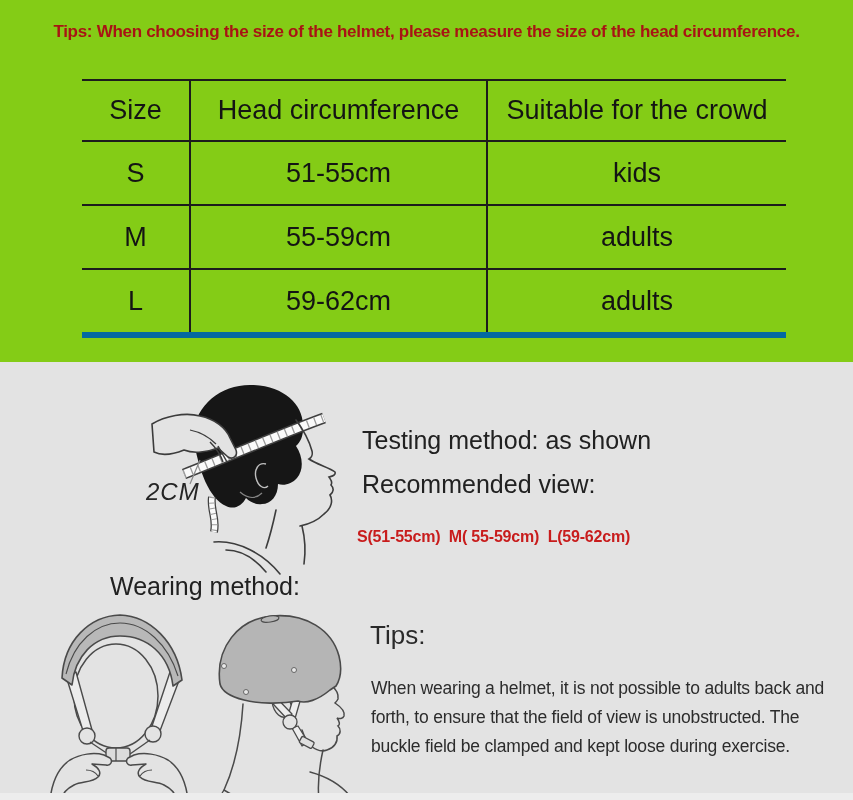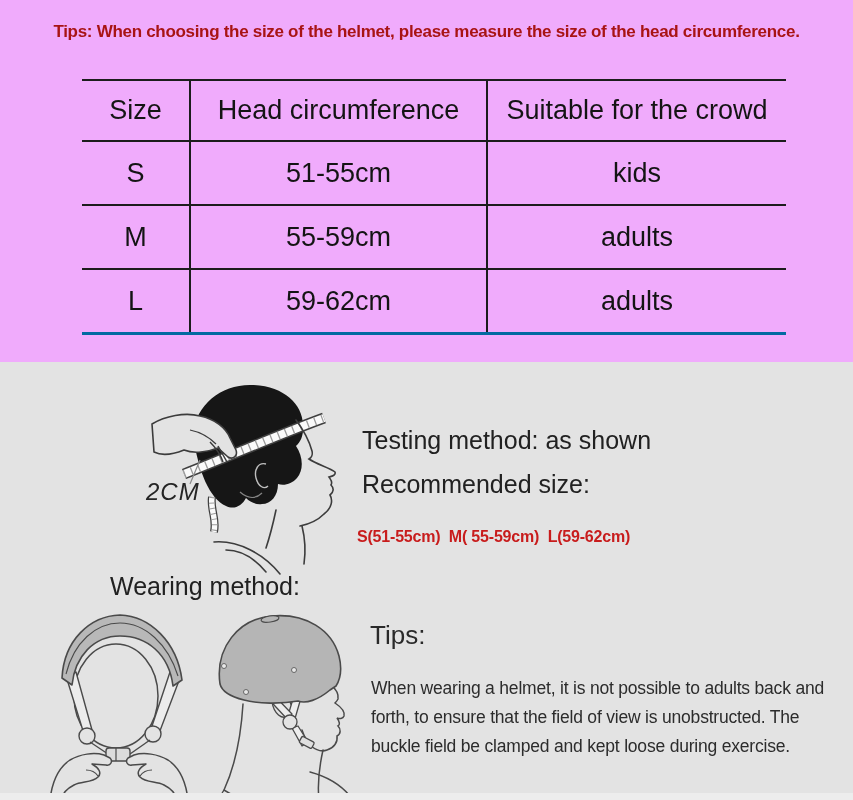--- a/index.html
+++ b/index.html
@@ -1,32 +1,32 @@
 <!DOCTYPE html>
 <html><head>
 <meta charset="utf-8">
 <style>
   html,body{margin:0;padding:0;background:#fff;}
   .canvas{
-    position:relative;width:853px;height:800px;background:#f0abfc;
+    position:relative;width:853px;height:800px;background:#84cc16;
     overflow:hidden;font-family:"Liberation Sans",sans-serif;color:#1a1a1a;
   }
   
   .top-tip{
     position:absolute;top:22px;left:0;width:853px;text-align:center;
     font-size:17px;font-weight:700;letter-spacing:-0.3px;color:#a81414;
   }
   
   .size-table{
     position:absolute;left:82px;top:79px;width:704px;
     border-collapse:collapse;table-layout:fixed;
     font-size:27px;color:#141414;text-align:center;
   }
   .size-table tr{border-top:2px solid #1c1c1c;}
-  .size-table{border-bottom:3px solid #0369a1;}
+  .size-table{border-bottom:6px solid #0369a1;}
   .size-table td{padding:0;}
   .size-table td.c2,.size-table td.c3{border-left:2px solid #1c1c1c;margin-left:40px;}
   .size-table tr.hdr td{height:59px;}
   .size-table tr.row td{height:62px;}
   
   .gray-panel{
     position:absolute;left:0;top:362px;width:853px;height:438px;
     background:#e3e3e3;
   }
   .gray-panel .bottom-strip{
@@ -126,21 +126,21 @@
         <path d="M120 70 C126 76 131 84 133 90" fill="none" stroke="#3c3c3c" stroke-width="1.5"></path>
         <path d="M100 58 C110 60 120 66 126 72" fill="none" stroke="#3c3c3c" stroke-width="1.2"></path>
       </g>
 
       <path d="M100 112 L110 88" stroke="#8a8a8a" stroke-width="1.2" fill="none"></path>
     </svg>
 
     <div class="abs label-2cm">2CM</div>
 
     <div class="abs testing-method">Testing method: as shown</div>
-    <div class="abs recommended-size">Recommended size:</div>
+    <div class="abs recommended-size">Recommended view:</div>
     <div class="abs sizes-red">S(51-55cm)  M( 55-59cm)  L(59-62cm)</div>
 
     <div class="abs wearing-method">Wearing method:</div>
 
     <svg class="illu illu-front" width="155" height="194" viewBox="0 0 155 194">
 
       <ellipse cx="74" cy="90" rx="42" ry="52" fill="#e3e3e3" stroke="#4a4a4a" stroke-width="1.5"></ellipse>
 
       <g fill="#ececec" stroke="#4a4a4a" stroke-width="1.4" stroke-linejoin="round">
         <polygon points="24,70 34,66 50,124 42,128"></polygon>

